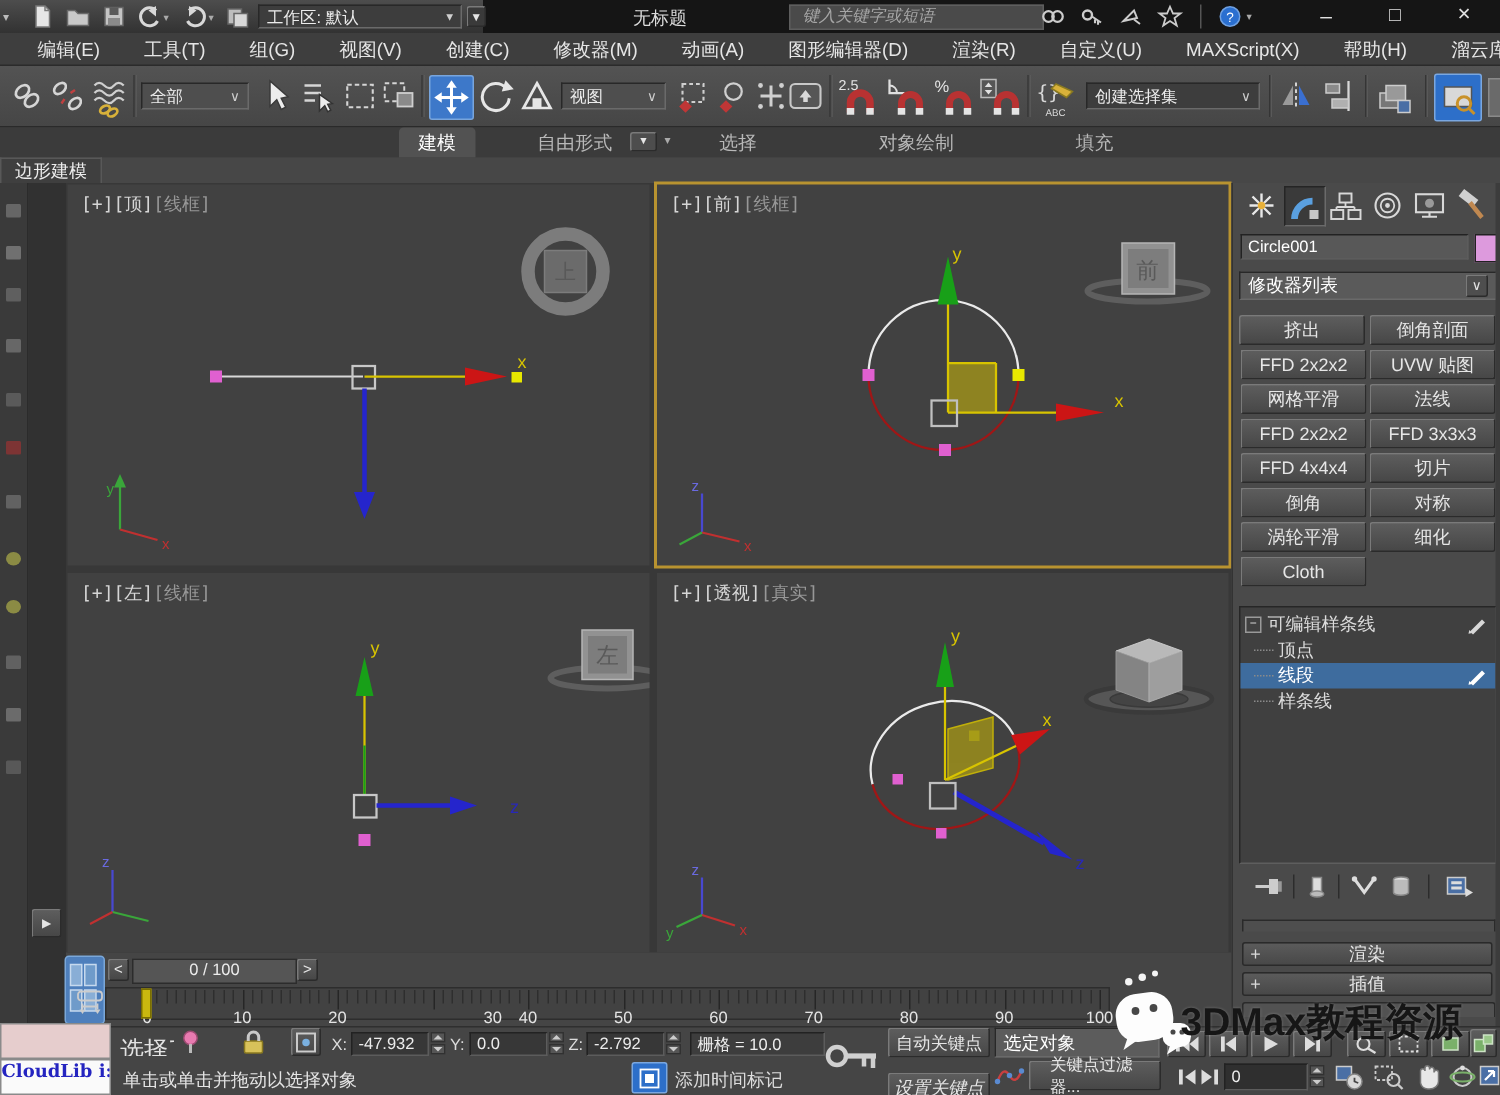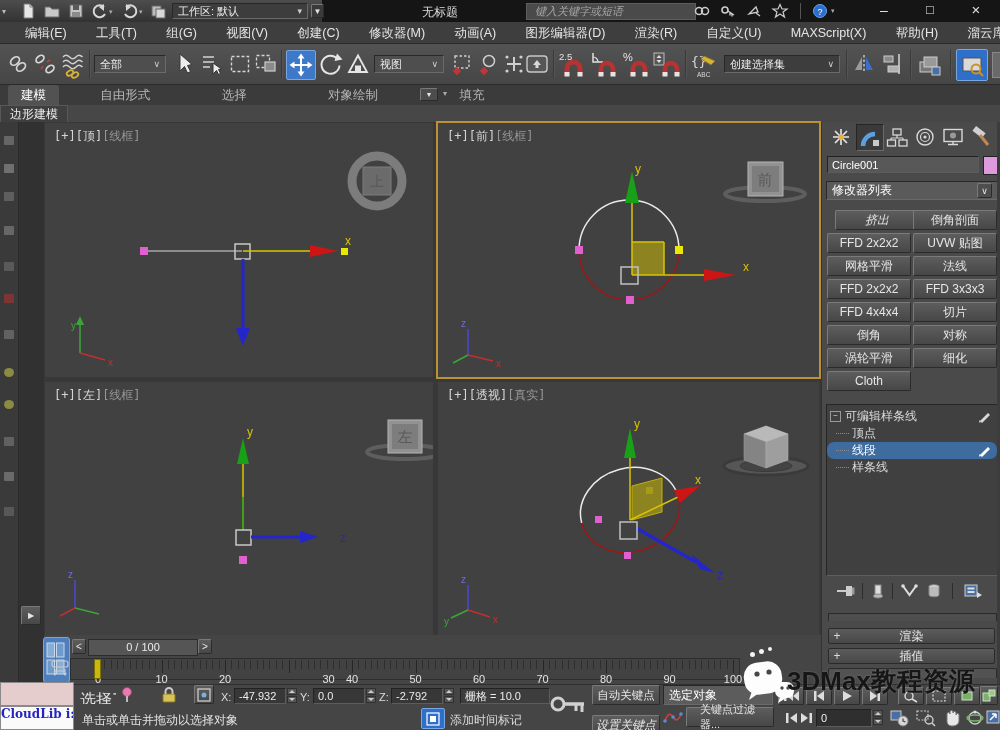--- a/index.html
+++ b/index.html
@@ -22,21 +22,21 @@
   .spin .up{width:0;height:0;border-left:3px solid transparent;border-right:3px solid transparent;border-bottom:3px solid #ccc;}
   .spin .dn{width:0;height:0;border-left:3px solid transparent;border-right:3px solid transparent;border-top:3px solid #ccc;}
   .vp{position:absolute;background:#414141;overflow:hidden;}
   .vp-label{position:absolute;left:9px;top:5px;font-family:"DejaVu Sans Mono",monospace;font-size:12px;}
   .vp-label .nm{color:#d6d6d6;} .vp-label .st{color:#979797;}
   .menu-item{padding:0 13px;line-height:22px;font-size:12.5px;color:#e6e6e6;display:inline-block;}
   .rtab{display:inline-block;line-height:20px;color:#b8b8b8;font-size:12.5px;}
   .rtab.active{background:#525252;color:#fff;border-radius:3px 3px 0 0;}
   .modbtn{position:absolute;width:84px;height:20px;line-height:18px;text-align:center;font-size:12px;}
   .stack-row{height:17px;display:flex;align-items:center;font-size:12px;color:#dcdcdc;position:relative;}
-  .stack-row.sel{background:#3e6c9e;color:#fff;border-radius:7px;}
+  .stack-row.sel{background:#3e6c9e;color:#fff;}
   .dot-line{width:13px;border-bottom:1px dotted #8a8a8a;margin:0 3px 0 9px;}
   .tick{position:absolute;top:1px;width:1px;height:9px;background:#2e2e2e;}
   .tick.major{height:13px;width:1px;background:#262626;}
   .tick-label{position:absolute;top:14px;transform:translateX(-50%);font-size:11px;color:#e4e4e4;}
   .rollout{position:absolute;height:16px;background:linear-gradient(#5b5b5b,#484848);border:1px solid #2a2a2a;
            border-radius:2px;display:flex;align-items:center;color:#e8e8e8;font-size:12px;box-sizing:border-box;}
   .rollout .plus{width:16px;text-align:center;color:#dadada;}
   .rollout .lbl{flex:1;text-align:center;margin-right:16px;}
   .ticon{position:absolute;display:flex;align-items:center;justify-content:center;}
   .gbtn{position:absolute;width:26px;height:18px;}
@@ -325,21 +325,21 @@
     <div class="ticon" style="left:956px;top:5px;width:30px;height:30px;background:#2d6fc9;border:1px solid #7aa7e0;border-radius:2px;">
         <svg width="24" height="24">
           <rect x="3" y="5" width="18" height="13" fill="#d9d9d9" stroke="#555"></rect>
           <circle cx="16" cy="16" r="4.5" fill="none" stroke="#c9922a" stroke-width="2"></circle>
           <path d="M19 19 L23 23" stroke="#c9922a" stroke-width="2"></path>
         </svg>
       </div>
     <div class="abs" style="left:992px;top:8px;width:8px;height:24px;background:#6a6a6a;border:1px solid #8a8a8a;"></div>
   </div>
 
-  <div class="abs" style="left:0;top:85px;width:1000px;height:20px;background:#3b3b3b;">
+  <div class="abs" style="left:0;top:85px;width:1000px;height:20px;background:#3b3b3b;text-align:center;">
     <span class="rtab active" style="margin-left:8px;padding:0 13px;">建模</span>
     <span class="rtab" style="margin-left:38px;">自由形式</span>
     <span class="rtab" style="margin-left:68px;">选择</span>
     <span class="rtab" style="margin-left:78px;">对象绘制</span>
     <span class="rtab" style="margin-left:78px;">填充</span>
     <span class="abs btn3d" style="left:420px;top:3px;width:18px;height:13px;background:#4d4d4d;font-size:7px;">▼</span>
     <span class="abs" style="left:443px;top:4px;font-size:8px;color:#aaa;">▾</span>
   </div>
   <div class="abs" style="left:0;top:105px;width:1000px;height:17px;background:#474747;border-bottom:1px solid #2e2e2e;">
     <span style="display:inline-block;background:#3f3f3f;border:1px solid #585858;border-bottom:none;padding:0 9px;height:16px;line-height:16px;color:#ececec;font-size:12px;">边形建模</span>
@@ -562,21 +562,21 @@
       <span style="color:#fff;">Circle001</span>
     </div>
     <div class="abs" style="left:161px;top:34px;width:14px;height:17px;background:#dd9add;border:1px solid #222;"></div>
 
     <div class="dd" style="position:absolute;left:4px;top:59px;width:172px;height:19px;background:#5a5a5a;">
       <span style="color:#fff;font-size:12px;">修改器列表</span>
       <span class="btn3d" style="width:15px;height:15px;font-size:9px;background:#4e4e4e;">∨</span>
     </div>
 
     <div>
-      <div class="modbtn btn3d" style="left:13px;top:88px;font-style:italic;">挤出</div>
+      <div class="modbtn btn3d" style="left:4px;top:88px;">挤出</div>
       <div class="modbtn btn3d" style="left:91px;top:88px;">倒角剖面</div>
       <div class="modbtn btn3d" style="left:5px;top:111px;">FFD 2x2x2</div>
       <div class="modbtn btn3d" style="left:91px;top:111px;">UVW 贴图</div>
       <div class="modbtn btn3d" style="left:5px;top:134px;">网格平滑</div>
       <div class="modbtn btn3d" style="left:91px;top:134px;">法线</div>
       <div class="modbtn btn3d" style="left:5px;top:157px;">FFD 2x2x2</div>
       <div class="modbtn btn3d" style="left:91px;top:157px;">FFD 3x3x3</div>
       <div class="modbtn btn3d" style="left:5px;top:180px;">FFD 4x4x4</div>
       <div class="modbtn btn3d" style="left:91px;top:180px;">切片</div>
       <div class="modbtn btn3d" style="left:5px;top:203px;">倒角</div>

